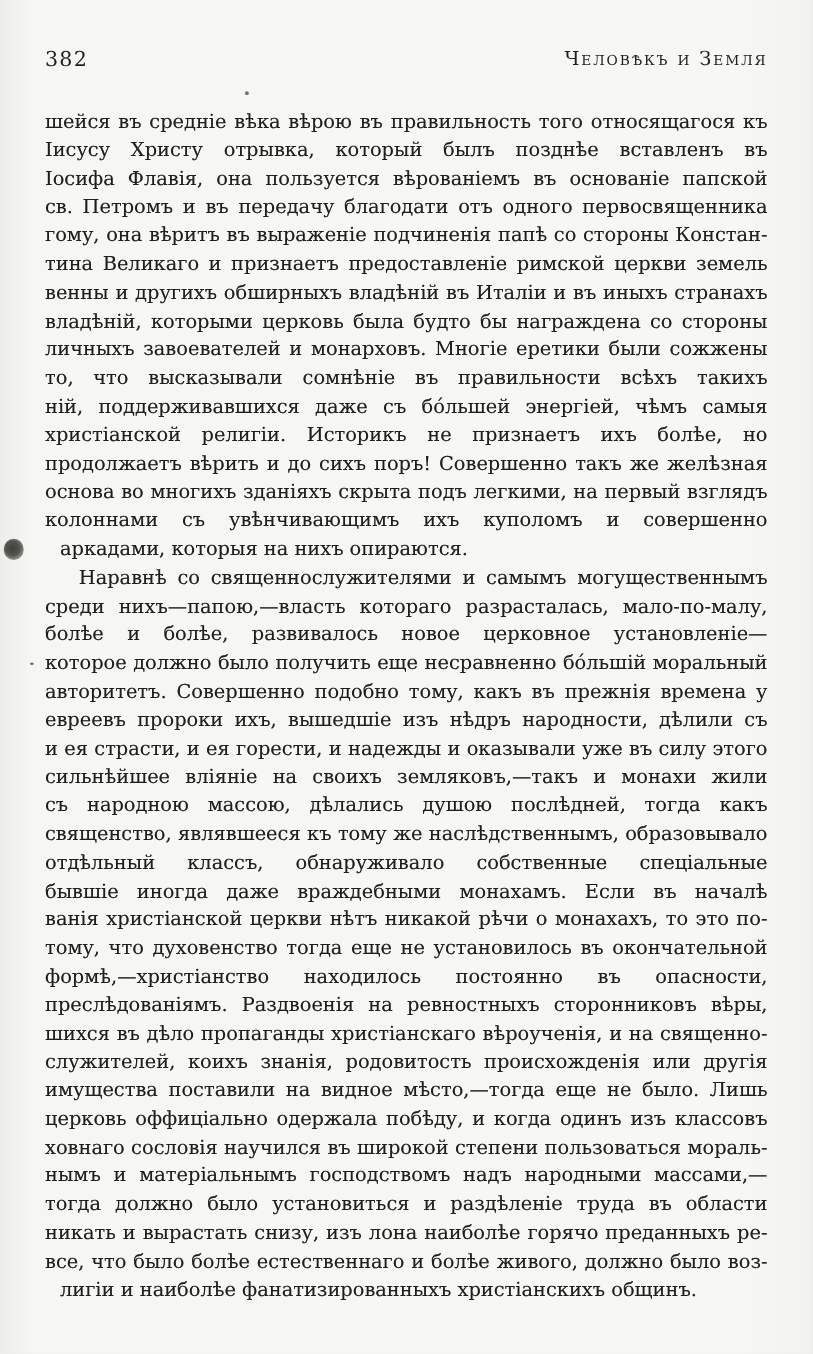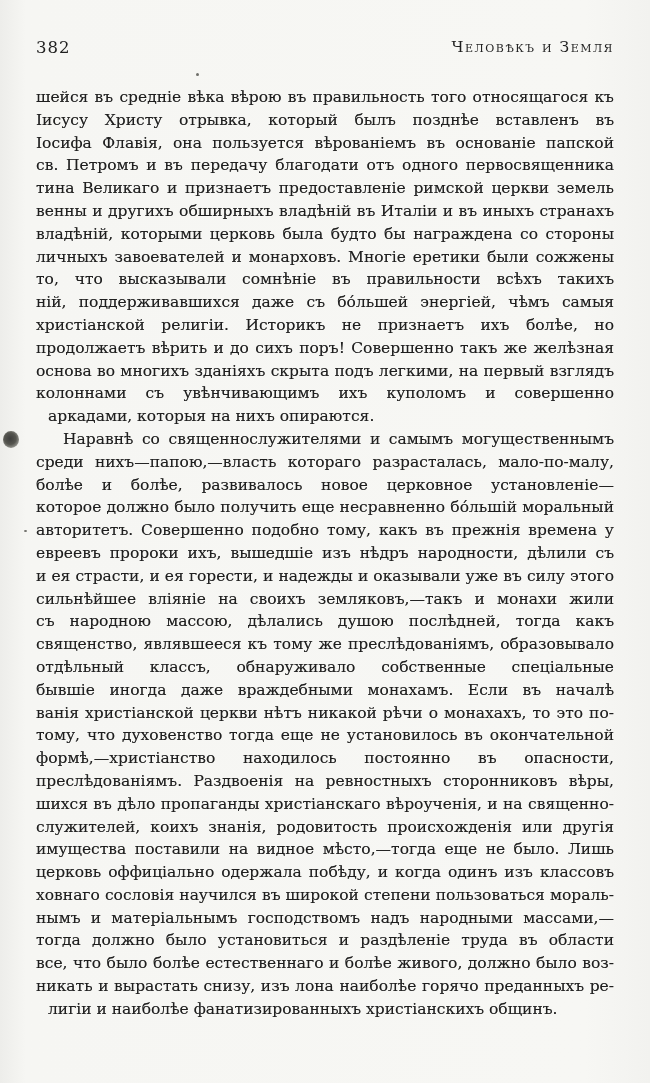--- a/index.html
+++ b/index.html
@@ -77,55 +77,56 @@
   <div class="header">
     <span class="page-number">382</span>
     <span class="running-title">Человѣкъ и Земля</span>
   </div>
 
   <div class="body-text">
       <div class="line">шейся въ средніе вѣка вѣрою въ правильность того относящагося къ</div>
       <div class="line">Іисусу Христу отрывка, который былъ позднѣе вставленъ въ произведеніе</div>
       <div class="line">Іосифа Флавія, она пользуется вѣрованіемъ въ основаніе папской власти</div>
       <div class="line">св. Петромъ и въ передачу благодати отъ одного первосвященника дру-</div>
+      <div class="line">гому, она вѣритъ въ выраженіе подчиненія папѣ со стороны Констан-</div>
       <div class="line">тина Великаго и признаетъ предоставленіе римской церкви земель Ра-</div>
       <div class="line">венны и другихъ обширныхъ владѣній въ Италіи и въ иныхъ странахъ—</div>
       <div class="line">владѣній, которыми церковь была будто бы награждена со стороны раз-</div>
       <div class="line">личныхъ завоевателей и монарховъ. Многіе еретики были сожжены за</div>
       <div class="line">то, что высказывали сомнѣніе въ правильности всѣхъ такихъ утвержде-</div>
       <div class="line">ній, поддерживавшихся даже съ бо́льшей энергіей, чѣмъ самыя догмы</div>
       <div class="line">христіанской религіи. Историкъ не признаетъ ихъ болѣе, но вѣрующій</div>
       <div class="line">продолжаетъ вѣрить и до сихъ поръ! Совершенно такъ же желѣзная</div>
       <div class="line">основа во многихъ зданіяхъ скрыта подъ легкими, на первый взглядъ</div>
       <div class="line">колоннами съ увѣнчивающимъ ихъ куполомъ и совершенно воздушными</div>
       <div class="line line-last">аркадами, которыя на нихъ опираются.</div>
       <div class="line line-indent">Наравнѣ со священнослужителями и самымъ могущественнымъ</div>
       <div class="line">среди нихъ—папою,—власть котораго разрасталась, мало-по-малу, все</div>
       <div class="line">болѣе и болѣе, развивалось новое церковное установленіе—монашество,</div>
       <div class="line">которое должно было получить еще несравненно бо́льшій моральный</div>
       <div class="line">авторитетъ. Совершенно подобно тому, какъ въ прежнія времена у</div>
       <div class="line">евреевъ пророки ихъ, вышедшіе изъ нѣдръ народности, дѣлили съ нею</div>
       <div class="line">и ея страсти, и ея горести, и надежды и оказывали уже въ силу этого</div>
       <div class="line">сильнѣйшее вліяніе на своихъ земляковъ,—такъ и монахи жили вмѣстѣ</div>
       <div class="line">съ народною массою, дѣлались душою послѣдней, тогда какъ верховное</div>
-      <div class="line">священство, являвшееся къ тому же преслѣдованіямъ, образовывало</div>
+      <div class="line">священство, являвшееся къ тому же наслѣдственнымъ, образовывало</div>
       <div class="line">отдѣльный классъ, обнаруживало собственные спеціальные интересы,</div>
       <div class="line">бывшіе иногда даже враждебными монахамъ. Если въ началѣ существо-</div>
       <div class="line">ванія христіанской церкви нѣтъ никакой рѣчи о монахахъ, то это по-</div>
       <div class="line">тому, что духовенство тогда еще не установилось въ окончательной</div>
       <div class="line">формѣ,—христіанство находилось постоянно въ опасности, подвергалось</div>
       <div class="line">преслѣдованіямъ. Раздвоенія на ревностныхъ сторонниковъ вѣры, пустив-</div>
       <div class="line">шихся въ дѣло пропаганды христіанскаго вѣроученія, и на священно-</div>
       <div class="line">служителей, коихъ знанія, родовитость происхожденія или другія пре-</div>
       <div class="line">имущества поставили на видное мѣсто,—тогда еще не было. Лишь когда</div>
       <div class="line">церковь оффиціально одержала побѣду, и когда одинъ изъ классовъ ду-</div>
       <div class="line">ховнаго сословія научился въ широкой степени пользоваться мораль-</div>
       <div class="line">нымъ и матеріальнымъ господствомъ надъ народными массами,—лишь</div>
       <div class="line">тогда должно было установиться и раздѣленіе труда въ области церкви:</div>
+      <div class="line">никать и вырастать снизу, изъ лона наиболѣе горячо преданныхъ ре-</div>
       <div class="line">все, что было болѣе естественнаго и болѣе живого, должно было воз-</div>
-      <div class="line">никать и вырастать снизу, изъ лона наиболѣе горячо преданныхъ ре-</div>
       <div class="line line-last">лигіи и наиболѣе фанатизированныхъ христіанскихъ общинъ.</div>
     </div>
 
   <div class="ink-spot"></div>
   <div class="speck speck-a"></div>
   <div class="speck speck-b"></div>
 </div>
 
 </body></html>

